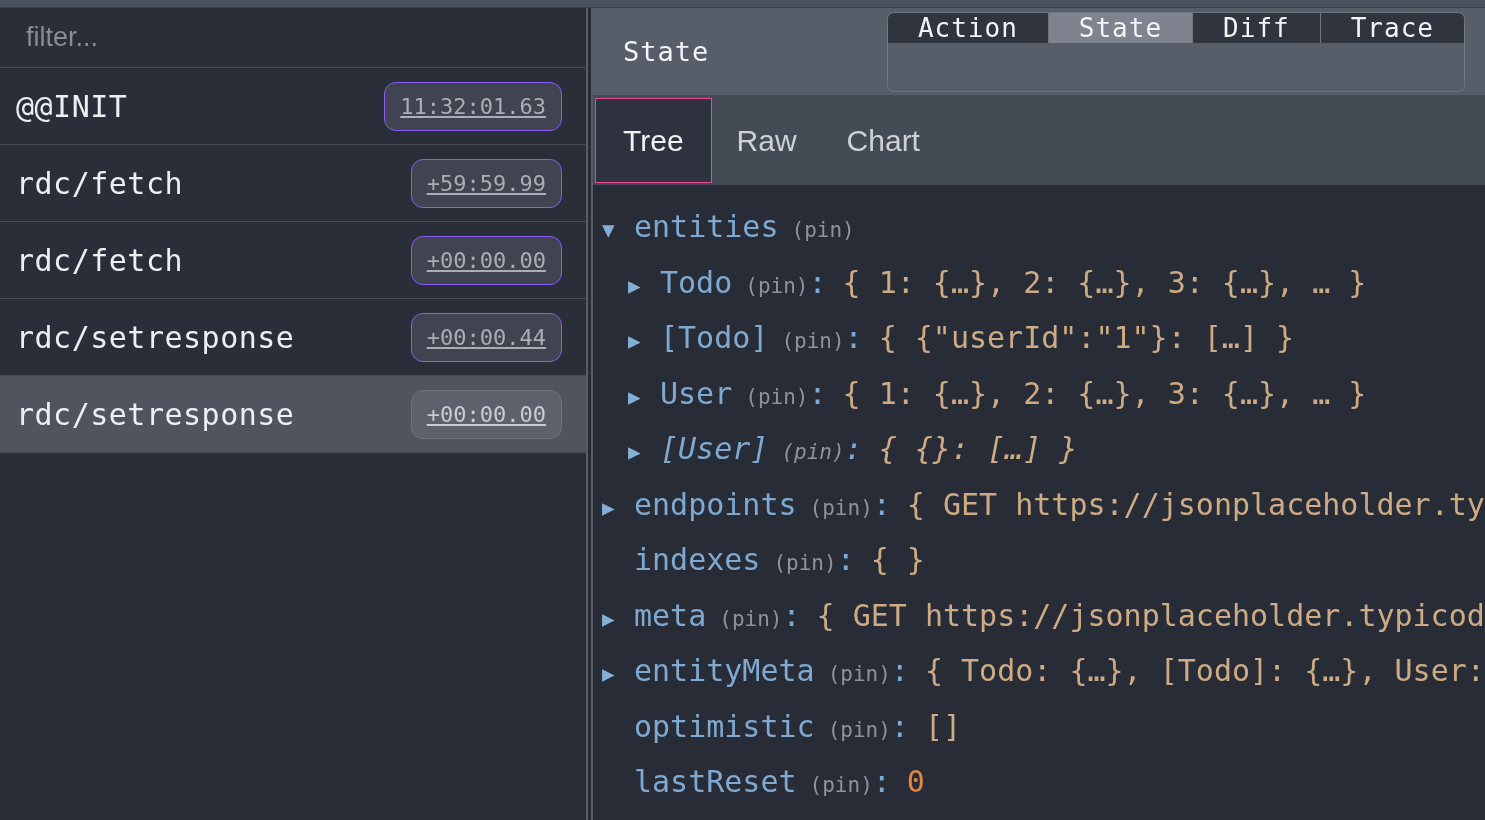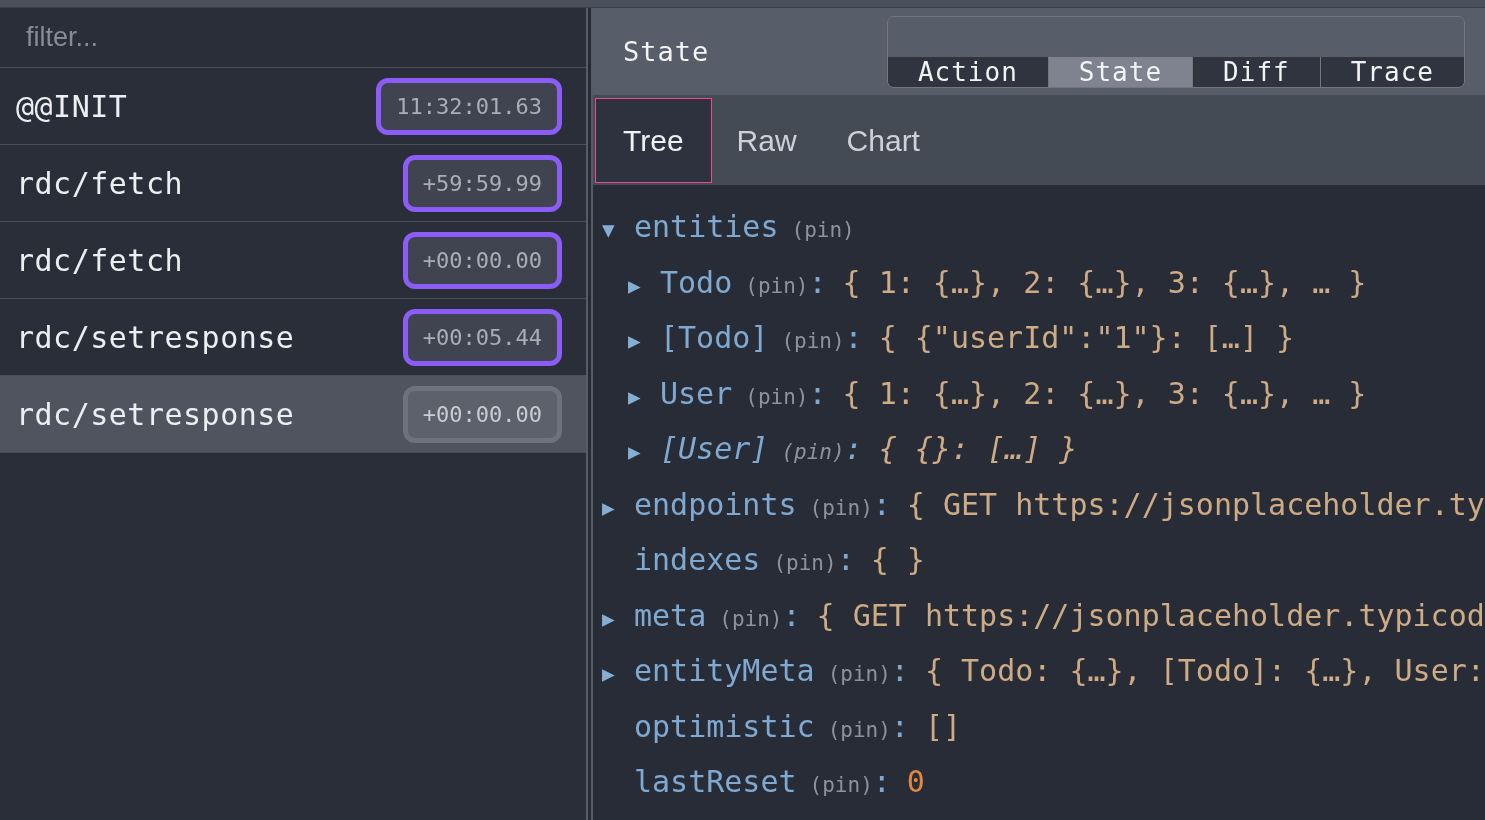--- a/index.html
+++ b/index.html
@@ -47,46 +47,47 @@
     cursor: pointer;
   }
   .action-row.selected { background: var(--selected_row_bg, #4f545e); }
   .action-name {
     font-size: 30px; color: var(--text_light, #eceef1);
     letter-spacing: 0.5px;
   }
   .time-badge {
     font-size: 22px; color: var(--badge_text, #a9adb5);
     background: var(--badge_bg, #3f4450);
-    border: 5px solid #8b5cf6;
+    border: 1px solid #8b5cf6;
     border-radius: 12px;
     padding: 11px 15px;
     white-space: nowrap;
+    text-decoration: underline;
   }
   .action-row.selected .time-badge {
     background: var(--badge_bg_selected, #5c616b);
     border-color: #6d727c;
     color: #c9ccd2;
   }
 
   
   .right-panel { flex: 1; min-width: 0; display: flex; flex-direction: column; }
 
   .rp-header {
     height: 87px; flex: none;
     background: var(--header_bg, #575d69);
     display: flex; align-items: center;
     padding: 0 20px 0 30px;
   }
   .rp-title { font-size: 27px; color: #f4f5f7; letter-spacing: 1px; }
 
   .tab-group {
     margin-left: auto;
-    display: flex; align-items: flex-end;
-    height: 72px;
+    display: flex; align-items: flex-start;
+    height: 80px;
     border: 1px solid var(--tab_border, #71767f);
     border-radius: 7px;
     overflow: hidden;
   }
   .tab {
     display: flex; align-items: center; justify-content: center;
     padding: 0 30px;
     font-size: 26px; color: #f2f3f5; letter-spacing: 1px;
     background: var(--tab_bg, #30343f);
     border-left: 1px solid var(--tab_border, #71767f);
@@ -159,21 +160,21 @@
           <div class="action-row">
             <span class="action-name">rdc/fetch</span>
             <span class="time-badge">+59:59.99</span>
           </div>
           <div class="action-row">
             <span class="action-name">rdc/fetch</span>
             <span class="time-badge">+00:00.00</span>
           </div>
           <div class="action-row">
             <span class="action-name">rdc/setresponse</span>
-            <span class="time-badge">+00:05.44</span>
+            <span class="time-badge">+00:00.44</span>
           </div>
           <div class="action-row selected">
             <span class="action-name">rdc/setresponse</span>
             <span class="time-badge">+00:00.00</span>
           </div>
         </div>
     </aside>
 
     <div class="divider"></div>
 

